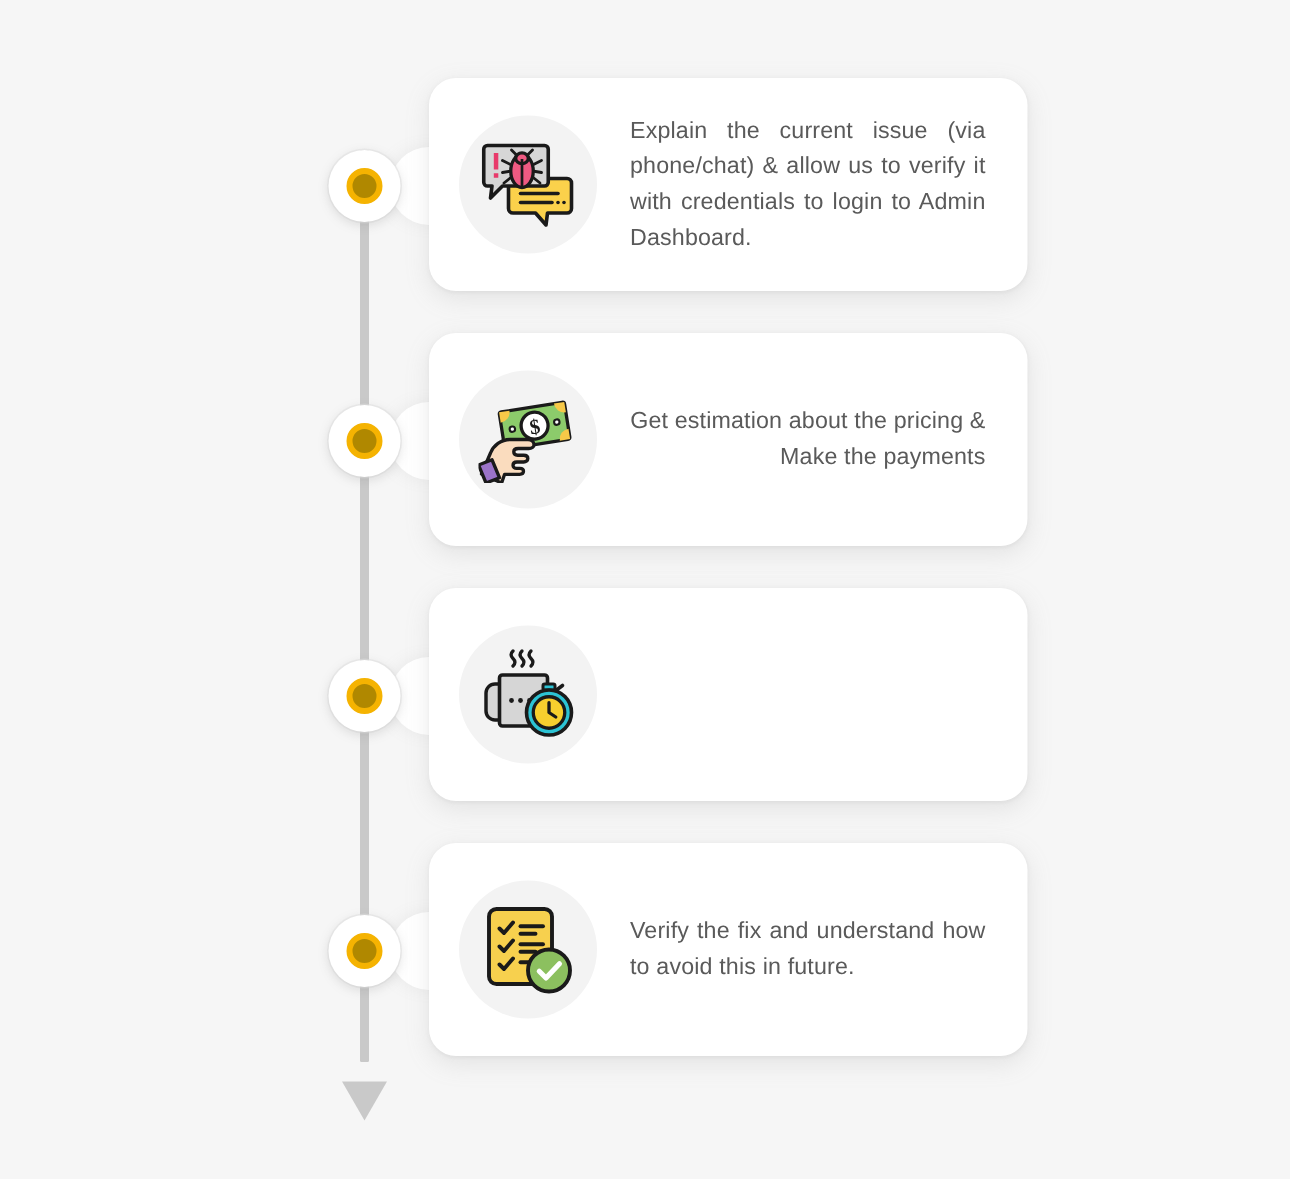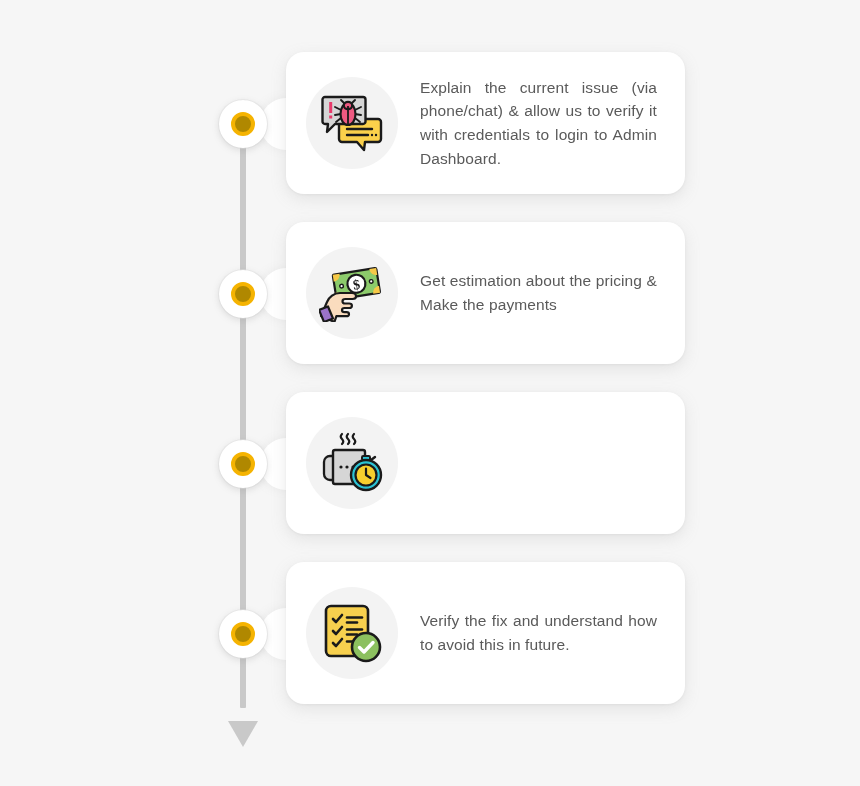--- a/index.html
+++ b/index.html
@@ -118,21 +118,21 @@
 
   .card-text {
     flex: 1 1 auto;
     margin: 0 28px 0 22px;
     font-size: 15.5px;
     line-height: 1.53;
     color: #5a5a5a;
     text-align: justify;
     letter-spacing: 0.1px;
   }
-  .card-text.nojust { text-align: left; }
+  .card-text.nojust { text-align: right; }
 </style>
 </head>
 <body>
 
 <div id="process-timeline">
 
   <div class="spine-line"></div>
 
   <div class="spine-arrow">
     <svg width="38" height="44" viewBox="0 0 38 44">

